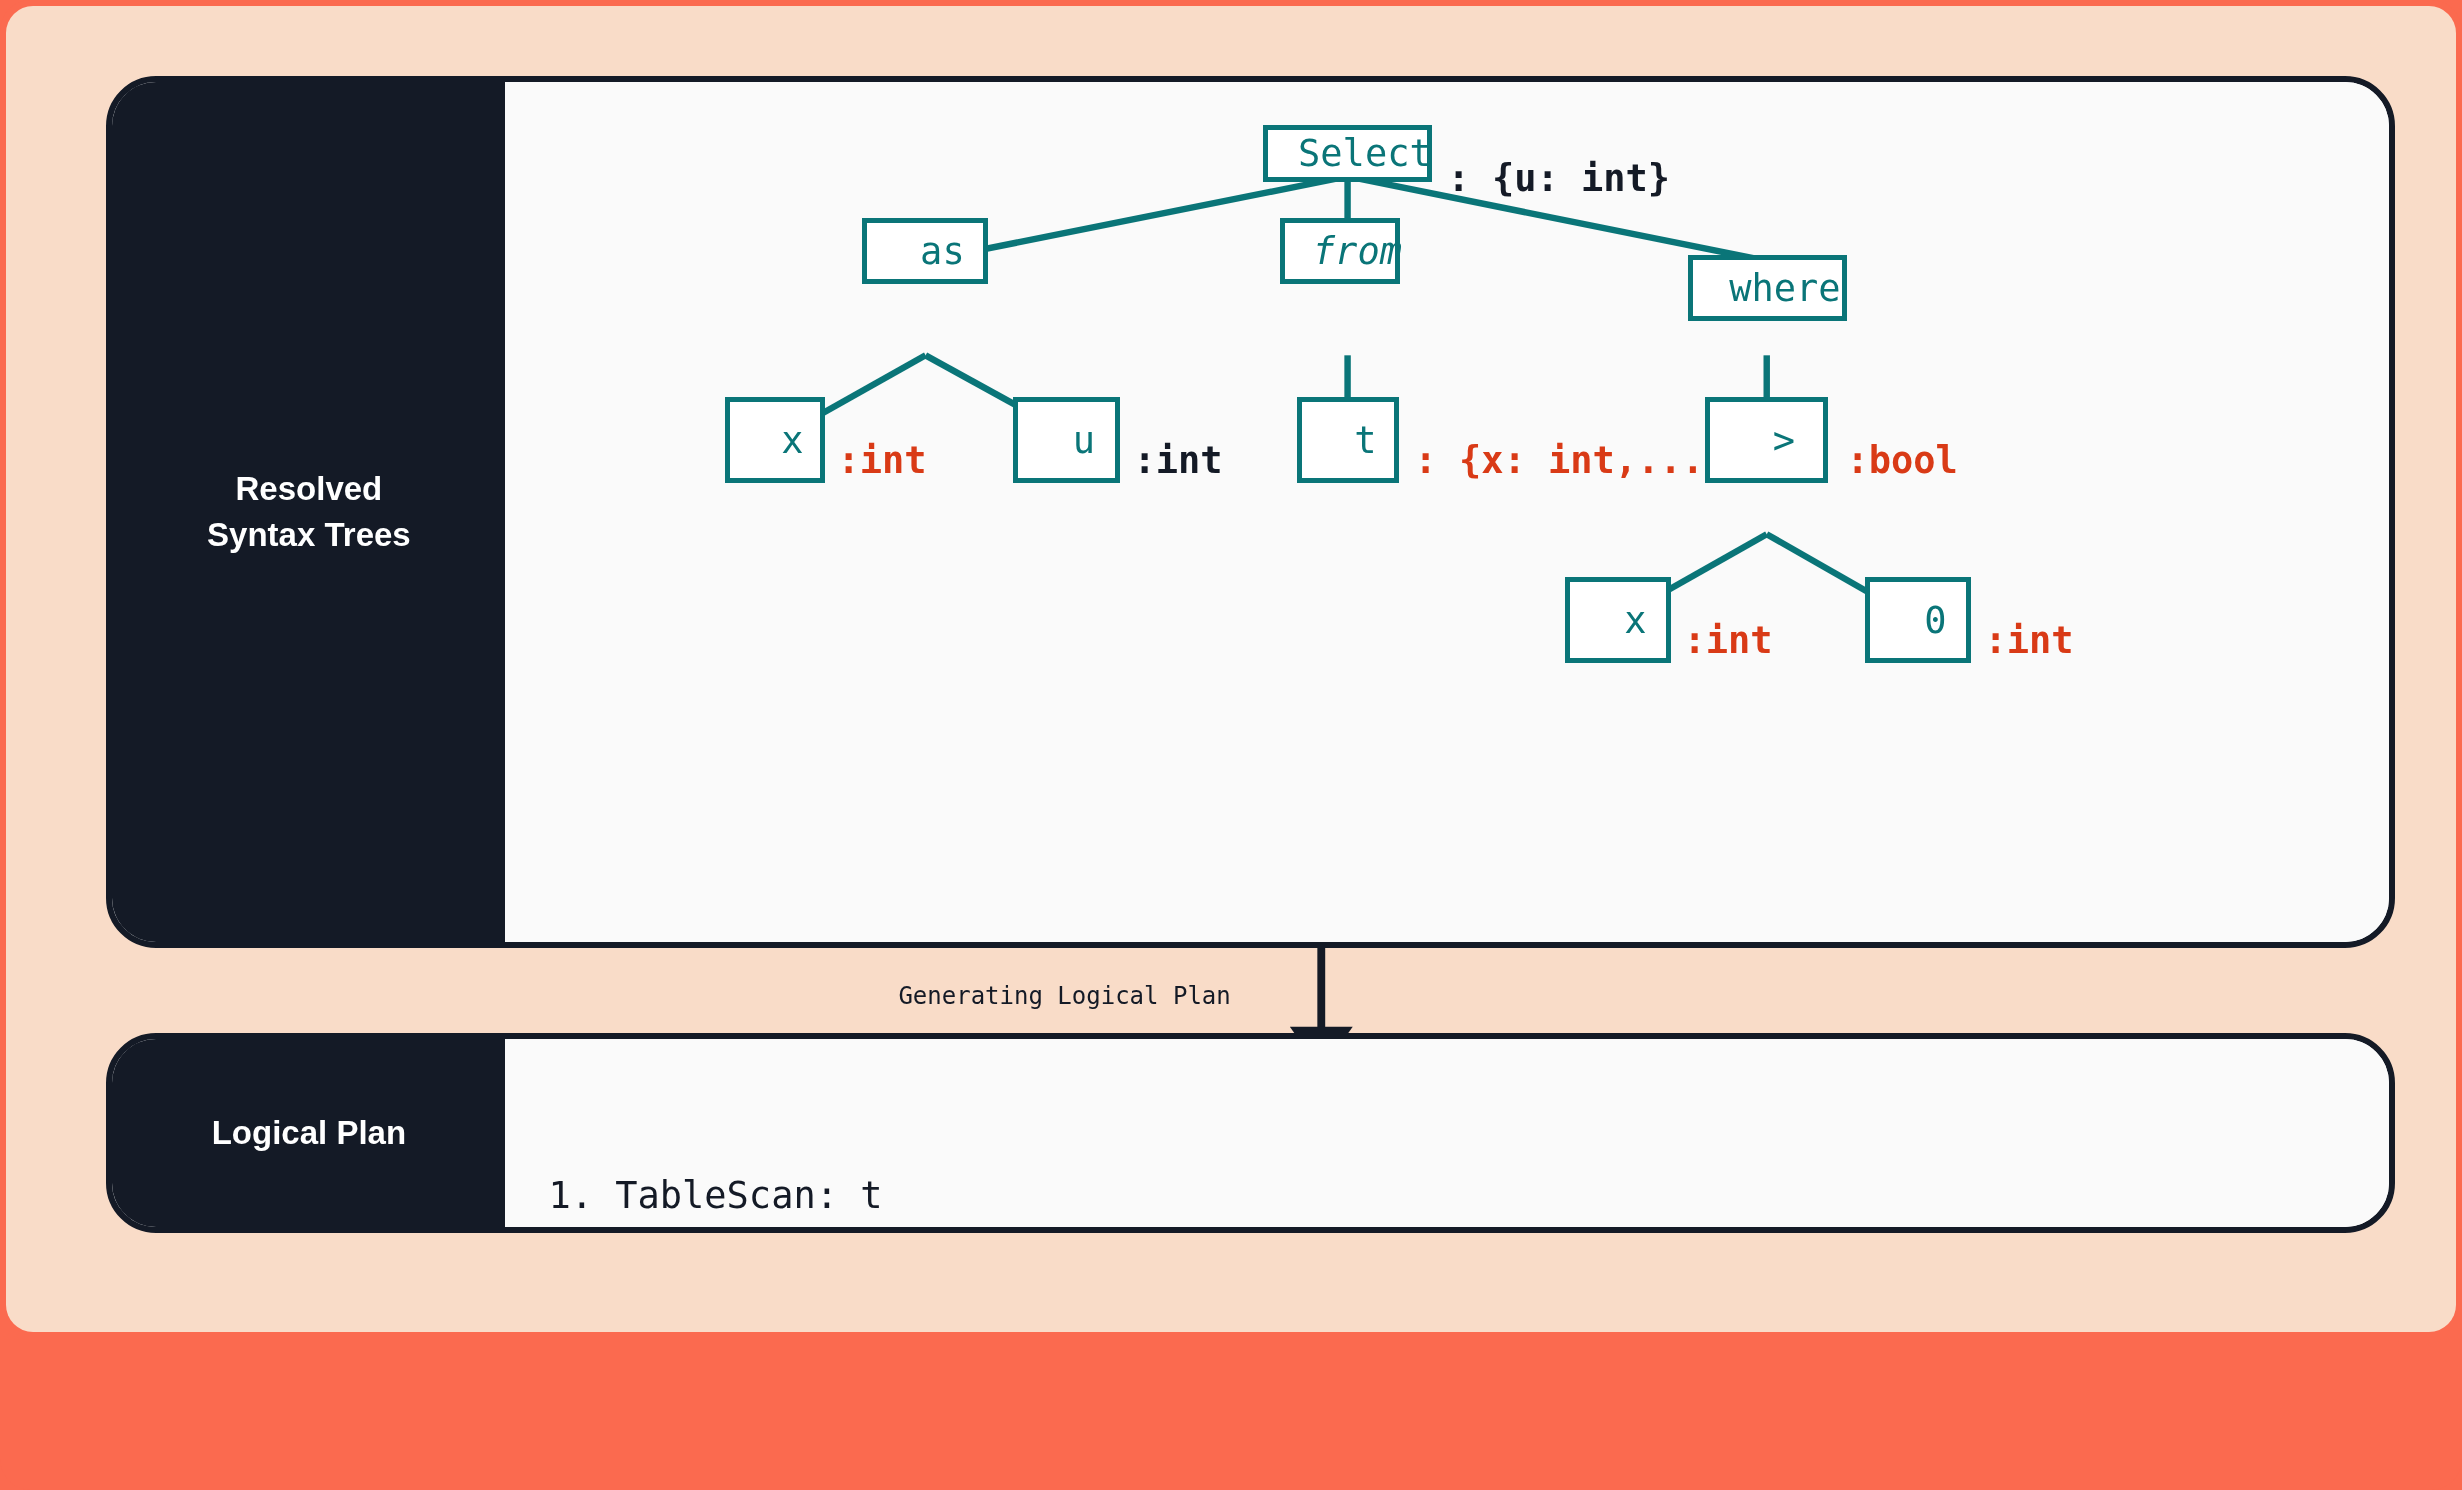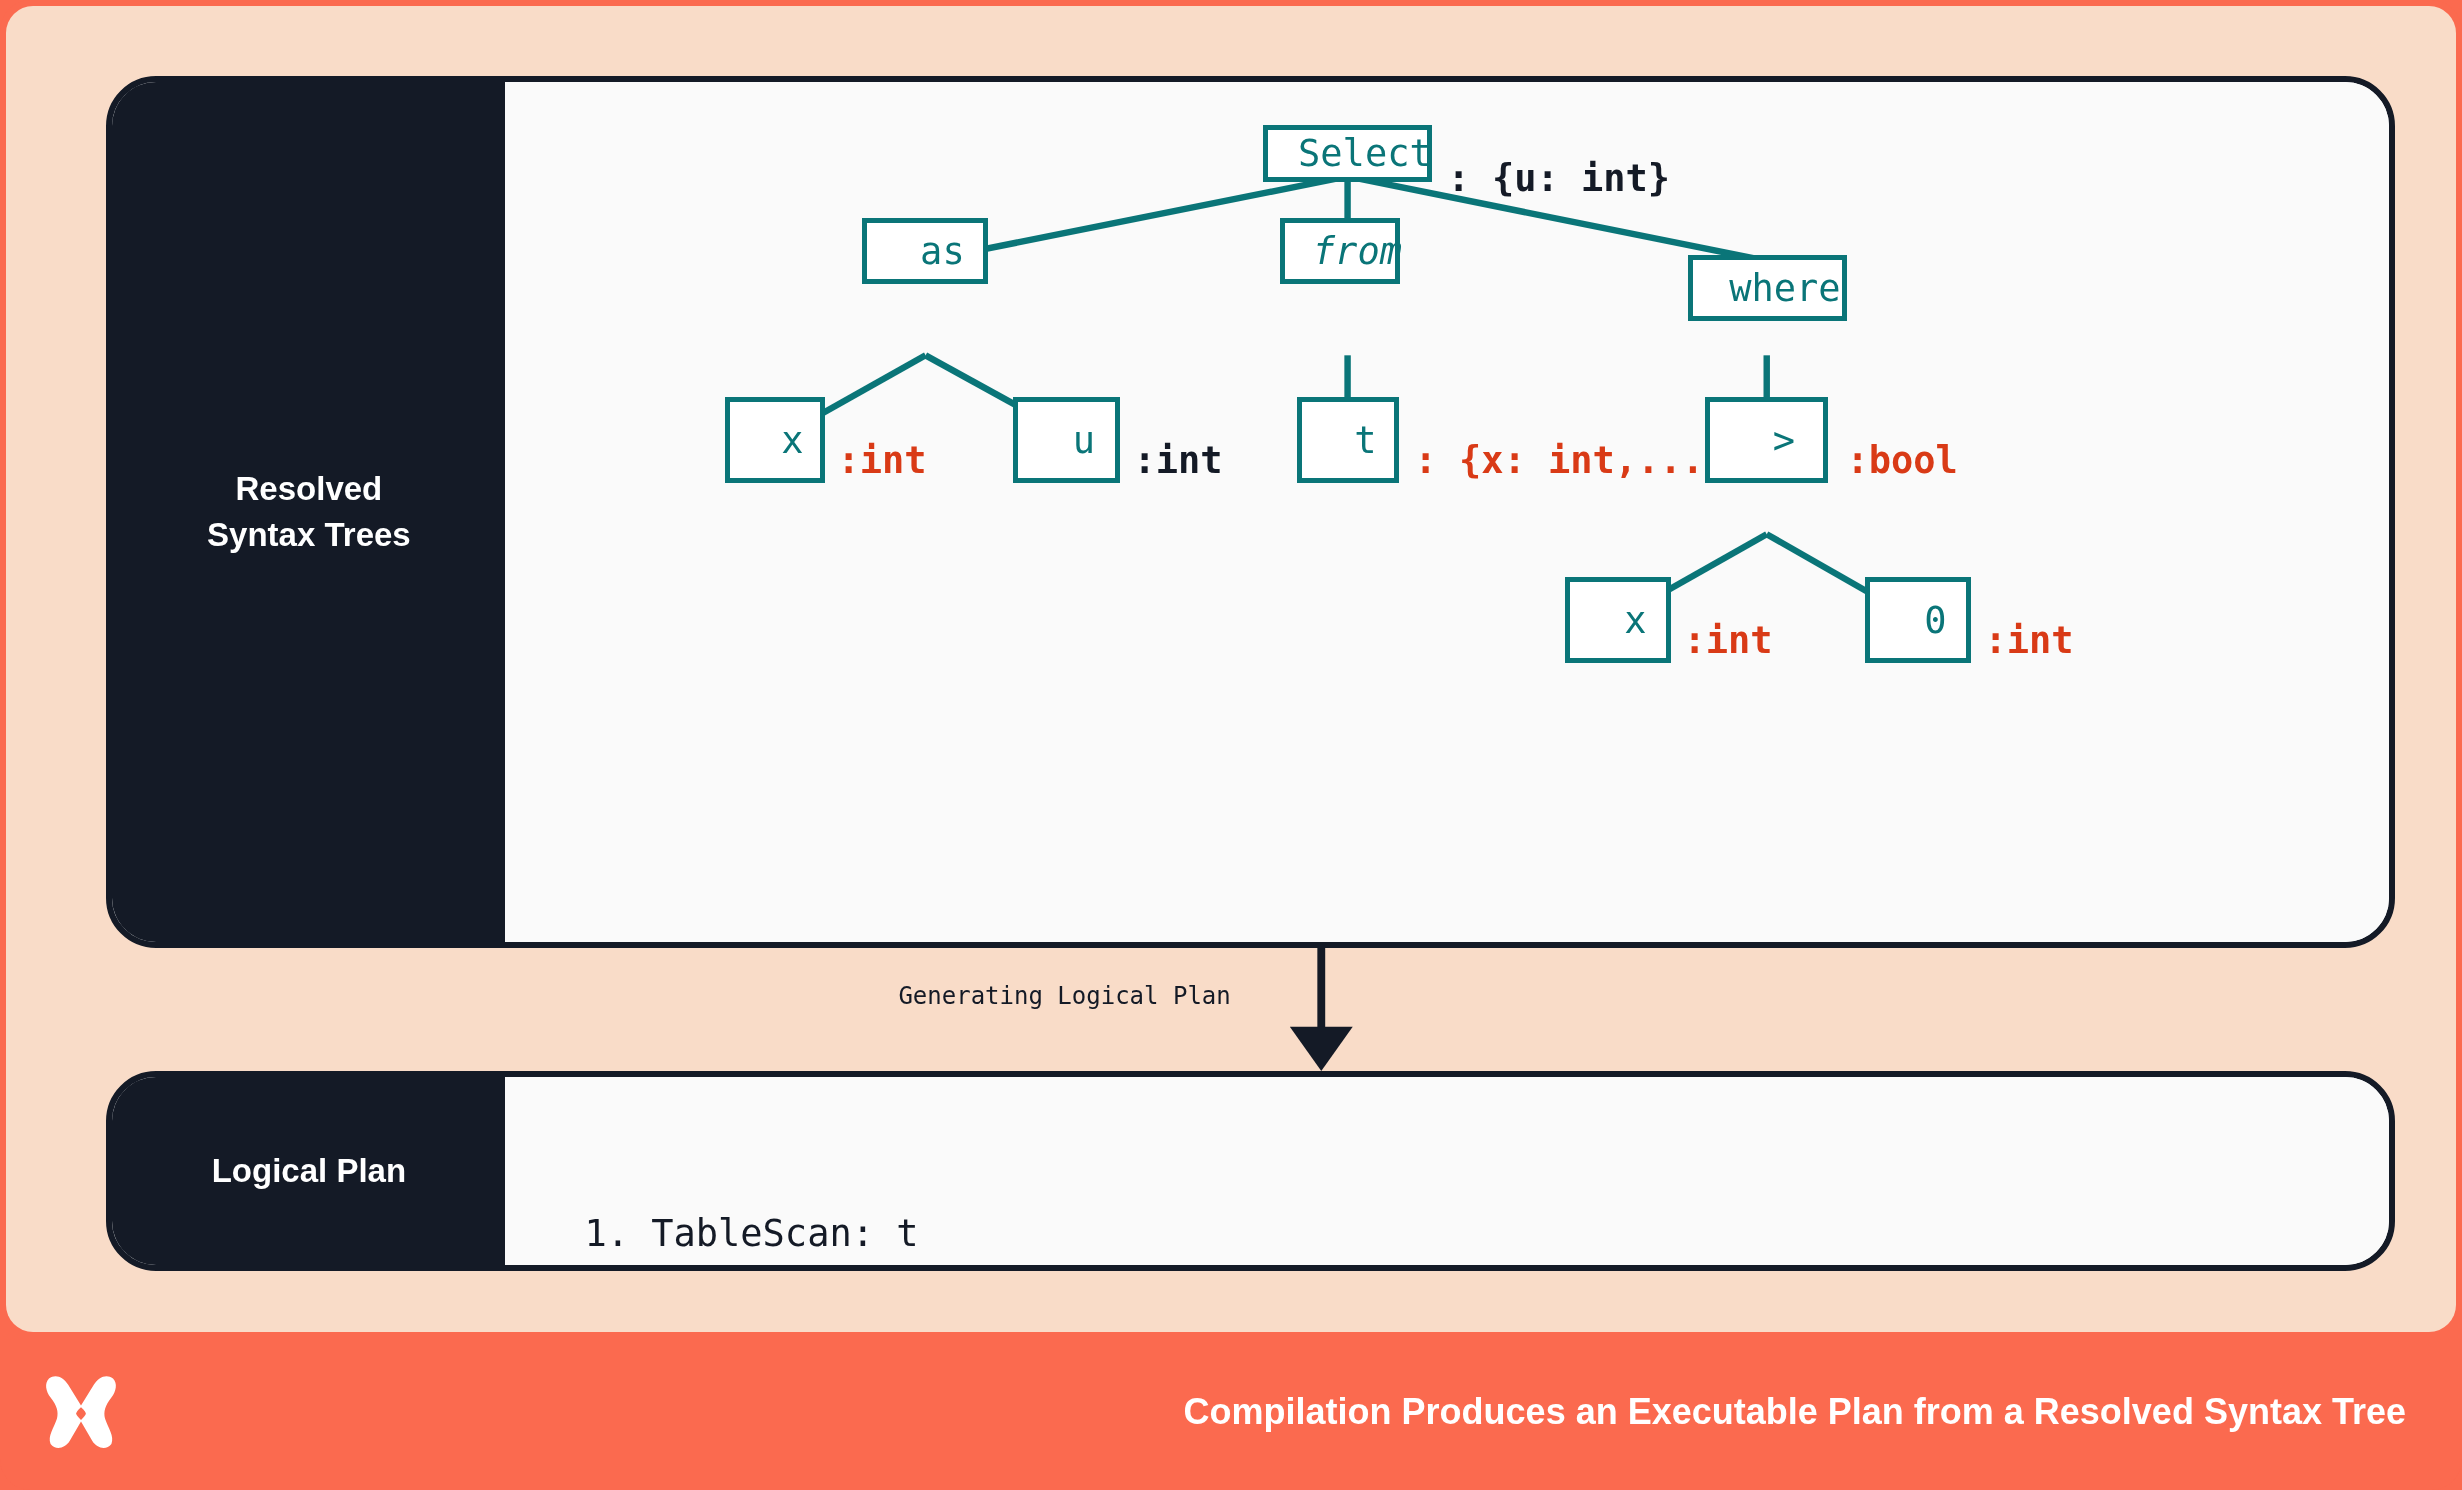--- a/index.html
+++ b/index.html
@@ -69,24 +69,23 @@
     height: 872px;
   }
   #rst-section .section-label {
     width: 393px;
     font-size: 33px;
   }
 
   
   #lp-section {
     left: 100px;
-    top: 1065px;
+    top: 1027px;
     width: 2289px;
     height: 200px;
-    gap: 36px;
   }
   #lp-section .section-label {
     width: 393px;
     font-size: 33px;
   }
 
   
   #tree-canvas {
     position: absolute;
     inset: 0;
@@ -295,25 +294,14 @@
         <div id="plan-list">
           <span class="plan-row">1. TableScan: t</span>
           
           
         </div>
       </div>
     </div>
 
   </div>
 
-  <div id="footer">
-    <svg id="logo" viewBox="0 0 100 100">
-      <path fill="#ffffff" d="M10 8 C18 2 28 6 34 16 L50 42 L66 16 C72 6 82 2 90 8
-                              C96 14 94 24 88 32 C80 42 78 50 80 58 C84 70 92 80 88 90
-                              C82 98 70 96 64 86 L50 62 L36 86 C30 96 18 98 12 90
-                              C8 80 16 70 20 58 C22 50 20 42 12 32 C6 24 4 14 10 8 Z"></path>
-      <path fill="#fb6a4f" d="M50 44 C54 48 56 50 56 52 C56 54 54 56 50 60
-                              C46 56 44 54 44 52 C44 50 46 48 50 44 Z"></path>
-    </svg>
-    <div id="footer-caption">Compilation Produces an Executable Plan from a Resolved Syntax Tree</div>
-  </div>
 </div>
 
 
 </body></html>

